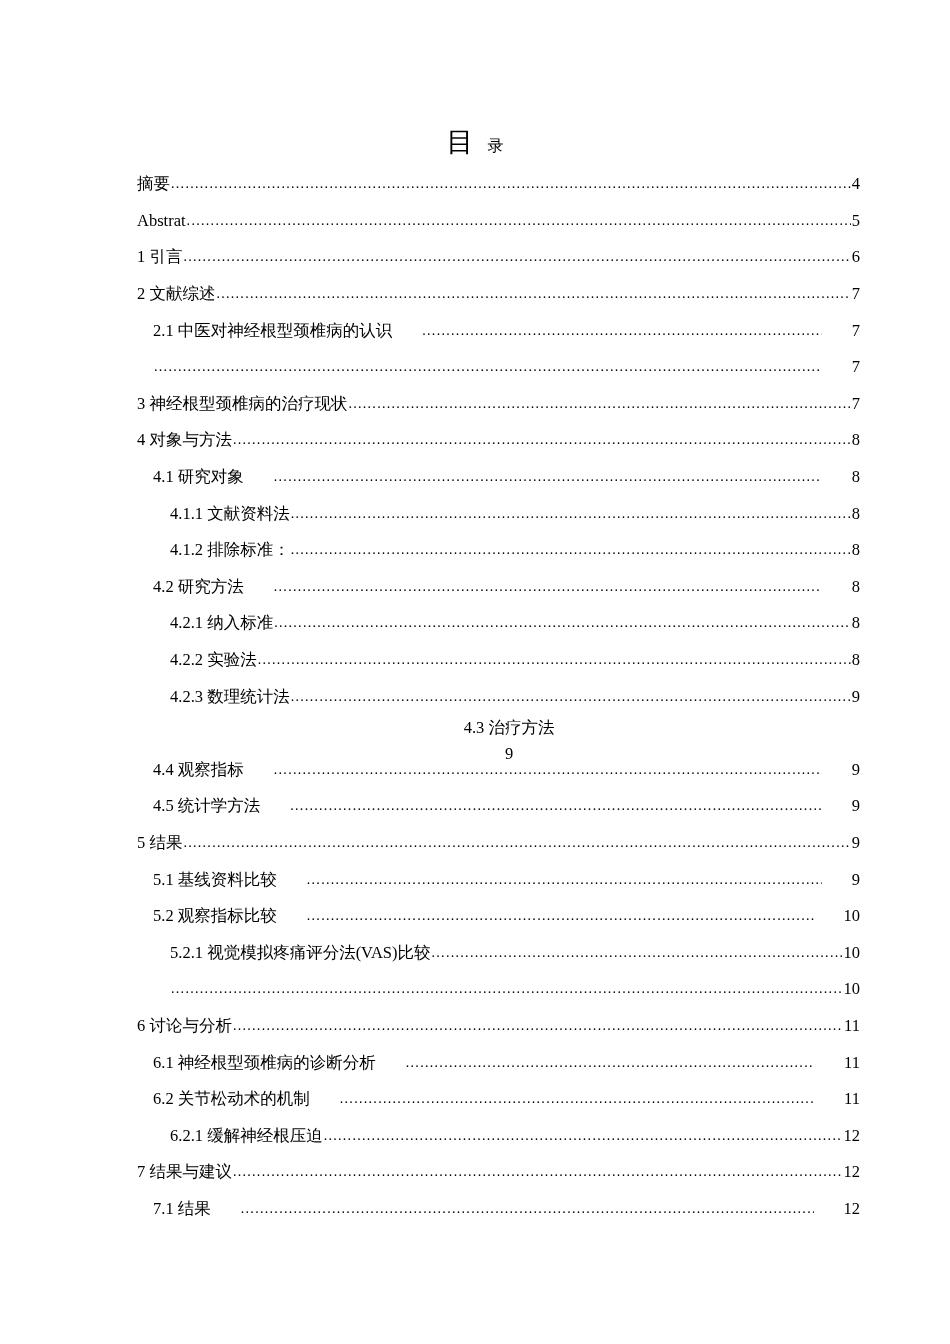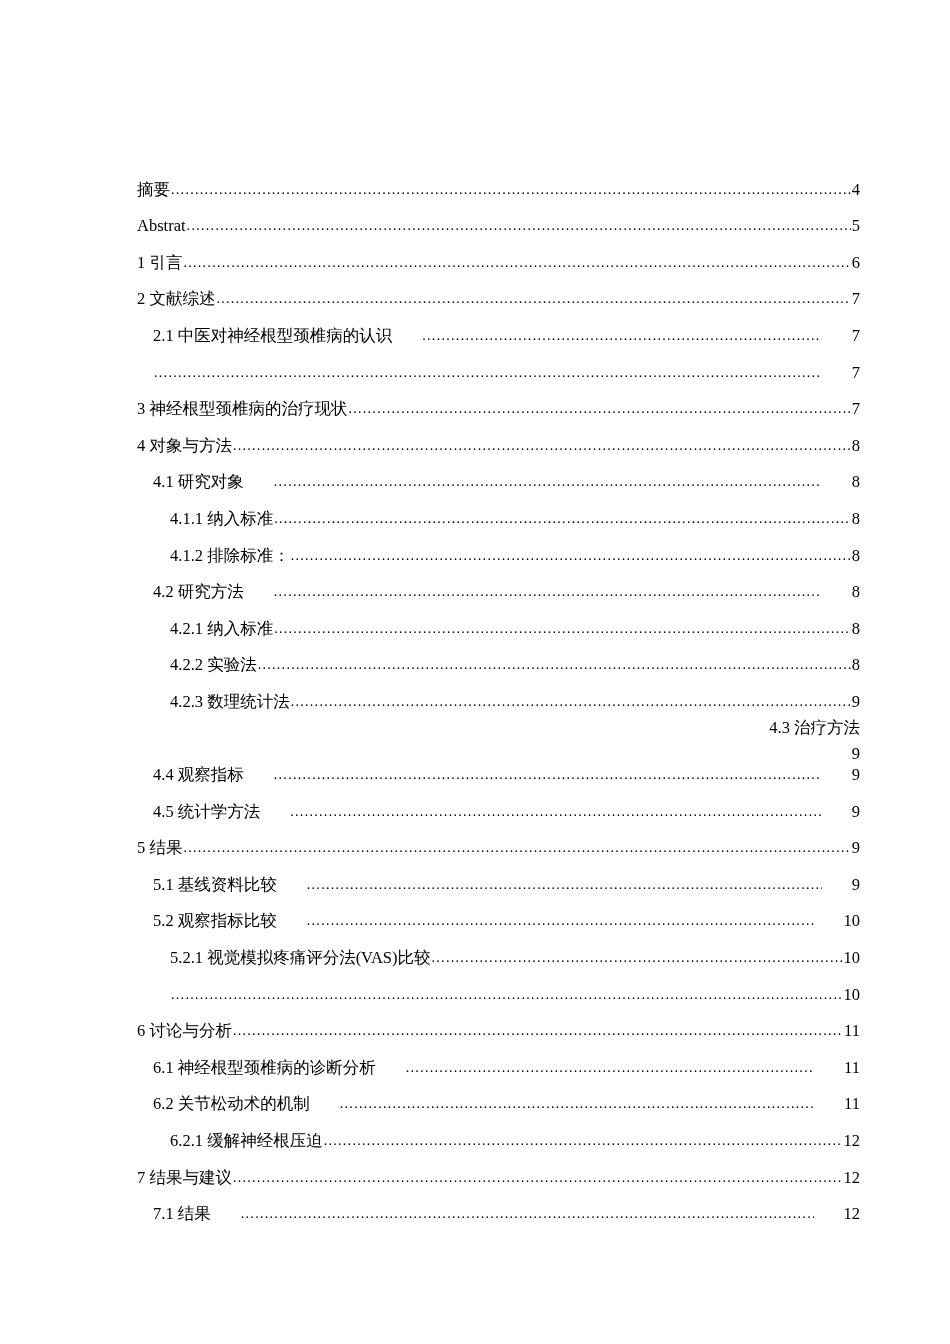--- a/index.html
+++ b/index.html
@@ -3,34 +3,37 @@
 <meta charset="utf-8">
 <style>
   html, body { margin: 0; padding: 0; background: #ffffff; }
   body { width: 950px; height: 1344px; position: relative; overflow: hidden;
          font-family: "Liberation Serif", "DejaVu Serif", serif; color: #000; }
   .page { position: absolute; left: 0; top: 0; width: 950px; height: 1344px; background: #fff; }
   .toc-title { position: absolute; top: 124px; left: 0; width: 100%; text-align: center; }
   .toc-title .big { font-size: 27px; letter-spacing: 0; }
   .toc-title .small { font-size: 16px; margin-left: 14px; }
   .toc-list { position: absolute; left: 137px; top: 166px; width: 723px; margin: 0; padding: 0; list-style: none; }
-  .toc-row { display: flex; align-items: flex-end; height: 36.6px; line-height: 26px; font-size: 16.5px; white-space: nowrap; }
+  .toc-row { display: flex; align-items: center; height: 36.6px; line-height: 26px; font-size: 16.5px; white-space: nowrap; }
   .toc-row .label { flex: 0 0 auto; }
   .toc-row .leader { flex: 1 1 auto; overflow: hidden; margin: 0 1px; letter-spacing: 1.3px; color: #000; font-size: 14px; }
   .toc-row .leader::before { content: "........................................................................................................................................................................................................................................................"; }
   .toc-row .page-num { flex: 0 0 auto; text-align: right; }
   .lvl1 { padding-left: 0; }
   .lvl2 { padding-left: 16px; gap: 29px; }
   .lvl2b { padding-left: 21px; flex-direction: column; }
   .lvl3 { padding-left: 33px; }
 </style>
 </head>
 <body>
 
 <div class="page">
+  <div class="toc-title">
+    <span class="big">目</span><span class="small">录</span>
+  </div>
 
   <ul class="toc-list">
     <li class="toc-row lvl1">
         <span class="label">摘要</span>
         <span class="leader"></span>
         <span class="page-num">4</span>
       </li>
     <li class="toc-row lvl1">
         <span class="label">Abstrat</span>
         <span class="leader"></span>
@@ -64,21 +67,21 @@
         <span class="label">4 对象与方法</span>
         <span class="leader"></span>
         <span class="page-num">8</span>
       </li>
     <li class="toc-row lvl2">
         <span class="label">4.1 研究对象</span>
         <span class="leader"></span>
         <span class="page-num">8</span>
       </li>
     <li class="toc-row lvl3">
-        <span class="label">4.1.1 纳入标准</span>
+        <span class="label">4.1.1 文献资料法</span>
         <span class="leader"></span>
         <span class="page-num">8</span>
       </li>
     <li class="toc-row lvl3">
         <span class="label">4.1.2 排除标准：</span>
         <span class="leader"></span>
         <span class="page-num">8</span>
       </li>
     <li class="toc-row lvl2">
         <span class="label">4.2 研究方法</span>

